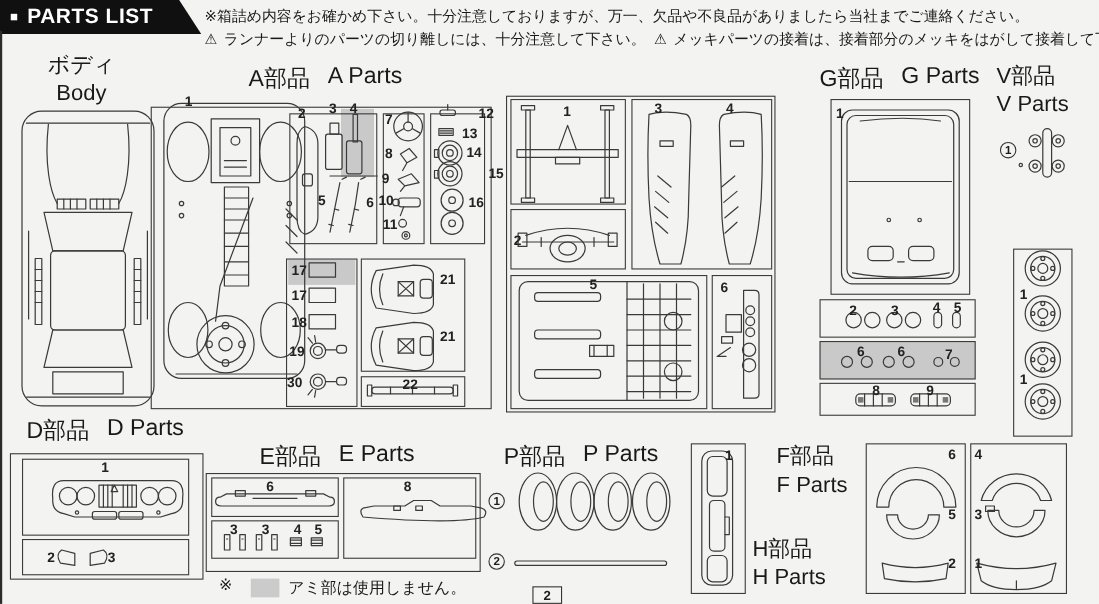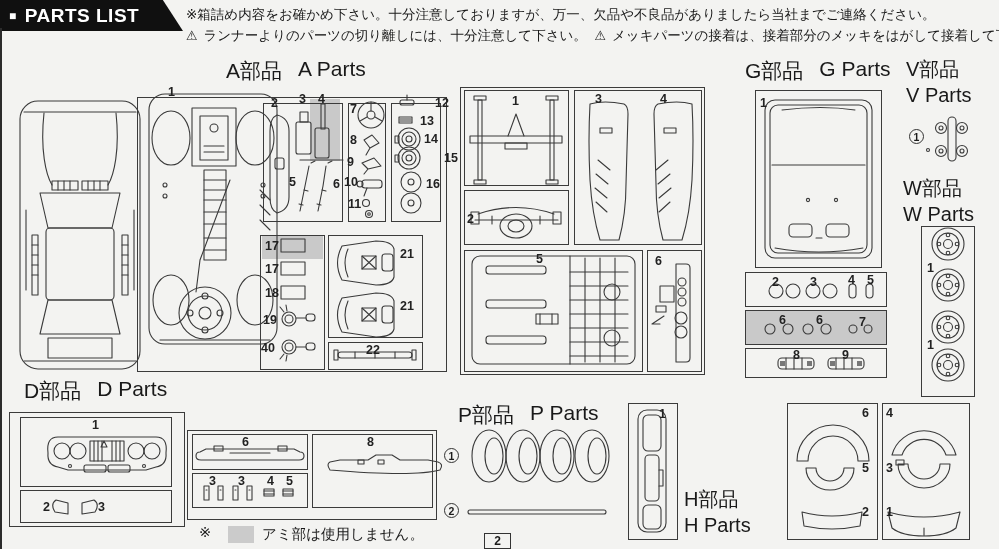--- a/index.html
+++ b/index.html
@@ -35,43 +35,51 @@
   </div>
   <div id="edge"></div>
   <div class="warn" style="left:186px;top:6px">※箱詰め内容をお確かめ下さい。十分注意しておりますが、万一、欠品や不良品がありましたら当社までご連絡ください。</div>
   <div class="warn" style="left:186px;top:27px">
     <span class="wicon">⚠</span>
     <span>ランナーよりのパーツの切り離しには、十分注意して下さい。</span>
     <span class="wicon" style="margin-left:4px">⚠</span>
     <span>メッキパーツの接着は、接着部分のメッキをはがして接着して下さい。</span>
   </div>
 
+  <div class="stack" style="left:34px;top:46px;text-align:center;width:80px">
+    <div>ボディ</div>
+    <div>Body</div>
+  </div>
   <div class="sec-title" style="left:226px;top:57px">
     <span>A部品</span>
       <span>A Parts</span>
   </div>
   <div class="sec-title" style="left:745px;top:57px">
     <span>G部品</span>
       <span>G Parts</span>
   </div>
   <div class="stack" style="left:906px;top:56px">
     <div>V部品</div>
     <div>V Parts</div>
   </div>
-  <div class="stack" style="left:903px;top:175px">
-    <div>W部品</div>
-    <div>W Parts</div>
-  </div>
   <div class="sec-title" style="left:24px;top:377px">
     <span>D部品</span>
       <span>D Parts</span>
   </div>
+  <div class="sec-title" style="left:236px;top:401px">
+    <span>E部品</span>
+      <span>E Parts</span>
+  </div>
   <div class="sec-title" style="left:458px;top:401px">
     <span>P部品</span>
       <span>P Parts</span>
+  </div>
+  <div class="stack" style="left:706px;top:402px">
+    <div>F部品</div>
+    <div>F Parts</div>
   </div>
   <div class="stack" style="left:684px;top:486px">
     <div>H部品</div>
     <div>H Parts</div>
   </div>
 
   <div class="shade" style="left:310px;top:99px;width:30px;height:62px"></div>
   <div class="shade" style="left:262px;top:236px;width:61px;height:23px"></div>
 
   <div class="box" style="left:137px;top:97px;width:310px;height:275px"></div>
@@ -406,21 +414,21 @@
   <span class="pn" style="left:348px;top:198px">11</span>
   <span class="pn" style="left:435px;top:97px">12</span>
   <span class="pn" style="left:420px;top:115px">13</span>
   <span class="pn" style="left:424px;top:133px">14</span>
   <span class="pn" style="left:444px;top:152px">15</span>
   <span class="pn" style="left:426px;top:178px">16</span>
   <span class="pn" style="left:265px;top:240px">17</span>
   <span class="pn" style="left:265px;top:263px">17</span>
   <span class="pn" style="left:265px;top:287px">18</span>
   <span class="pn" style="left:263px;top:314px">19</span>
-  <span class="pn" style="left:261px;top:342px">40</span>
+  <span class="pn" style="left:261px;top:342px">30</span>
   <span class="pn" style="left:400px;top:248px">21</span>
   <span class="pn" style="left:400px;top:300px">21</span>
   <span class="pn" style="left:366px;top:344px">22</span>
 
   <span class="pn" style="left:512px;top:95px">1</span>
   <span class="pn" style="left:467px;top:213px">2</span>
   <span class="pn" style="left:595px;top:93px">3</span>
   <span class="pn" style="left:660px;top:93px">4</span>
   <span class="pn" style="left:536px;top:253px">5</span>
   <span class="pn" style="left:655px;top:255px">6</span>

